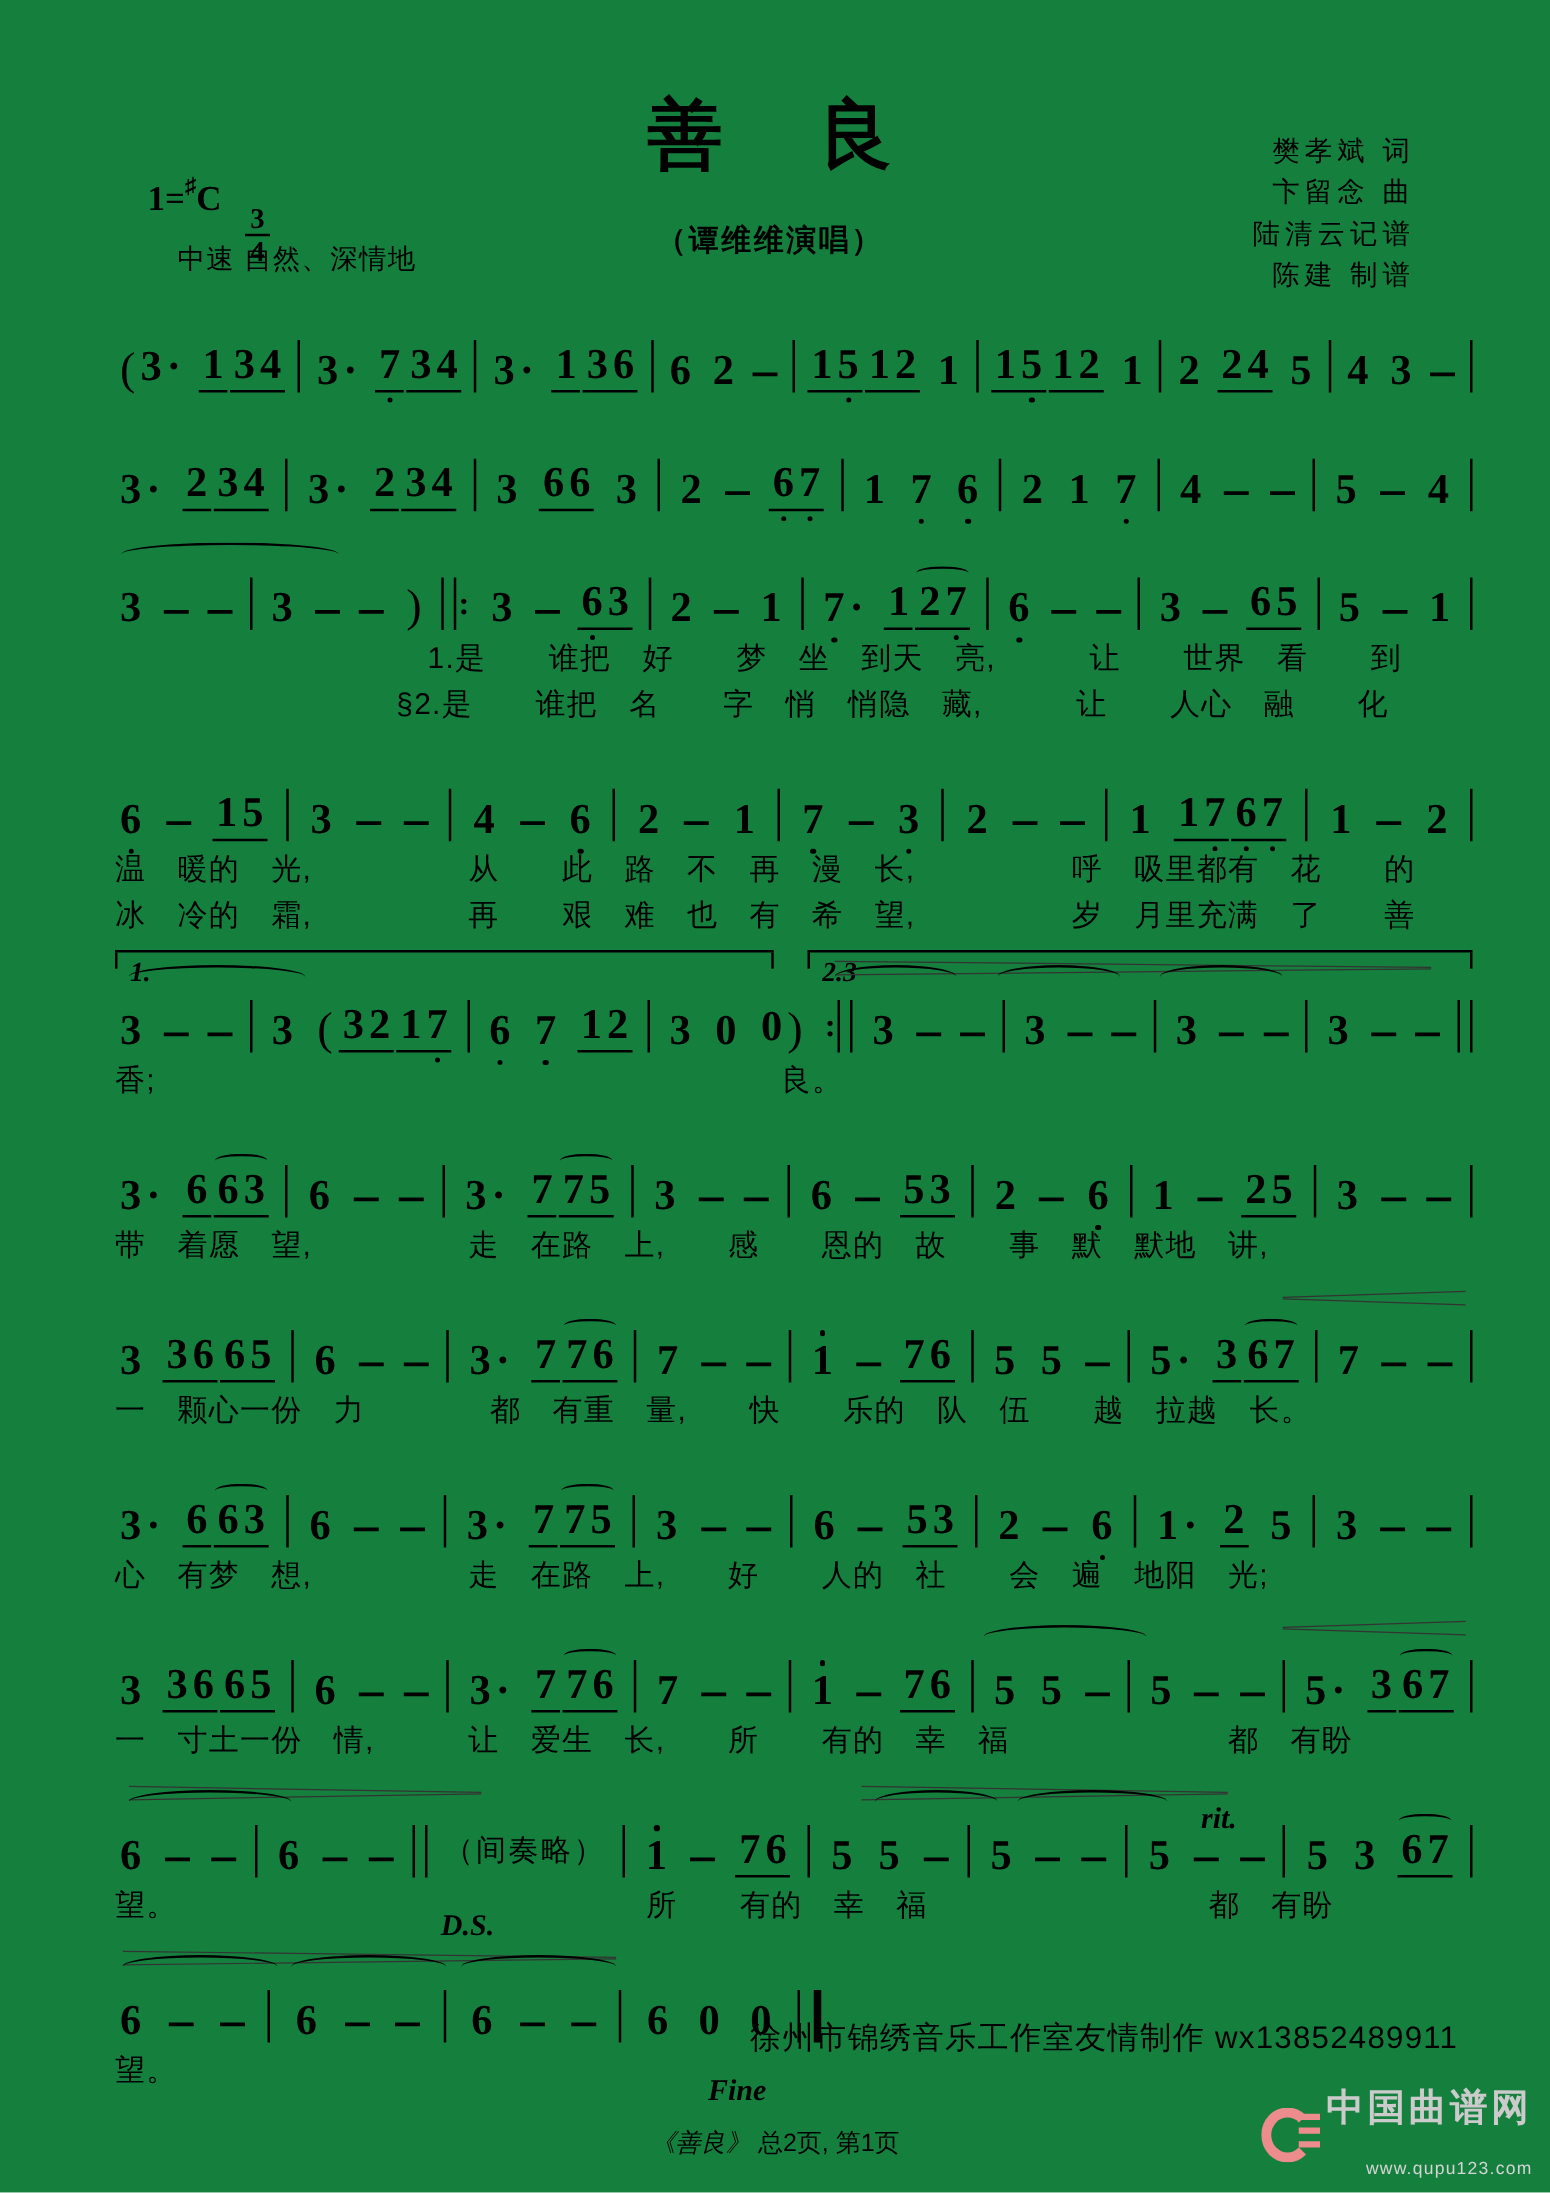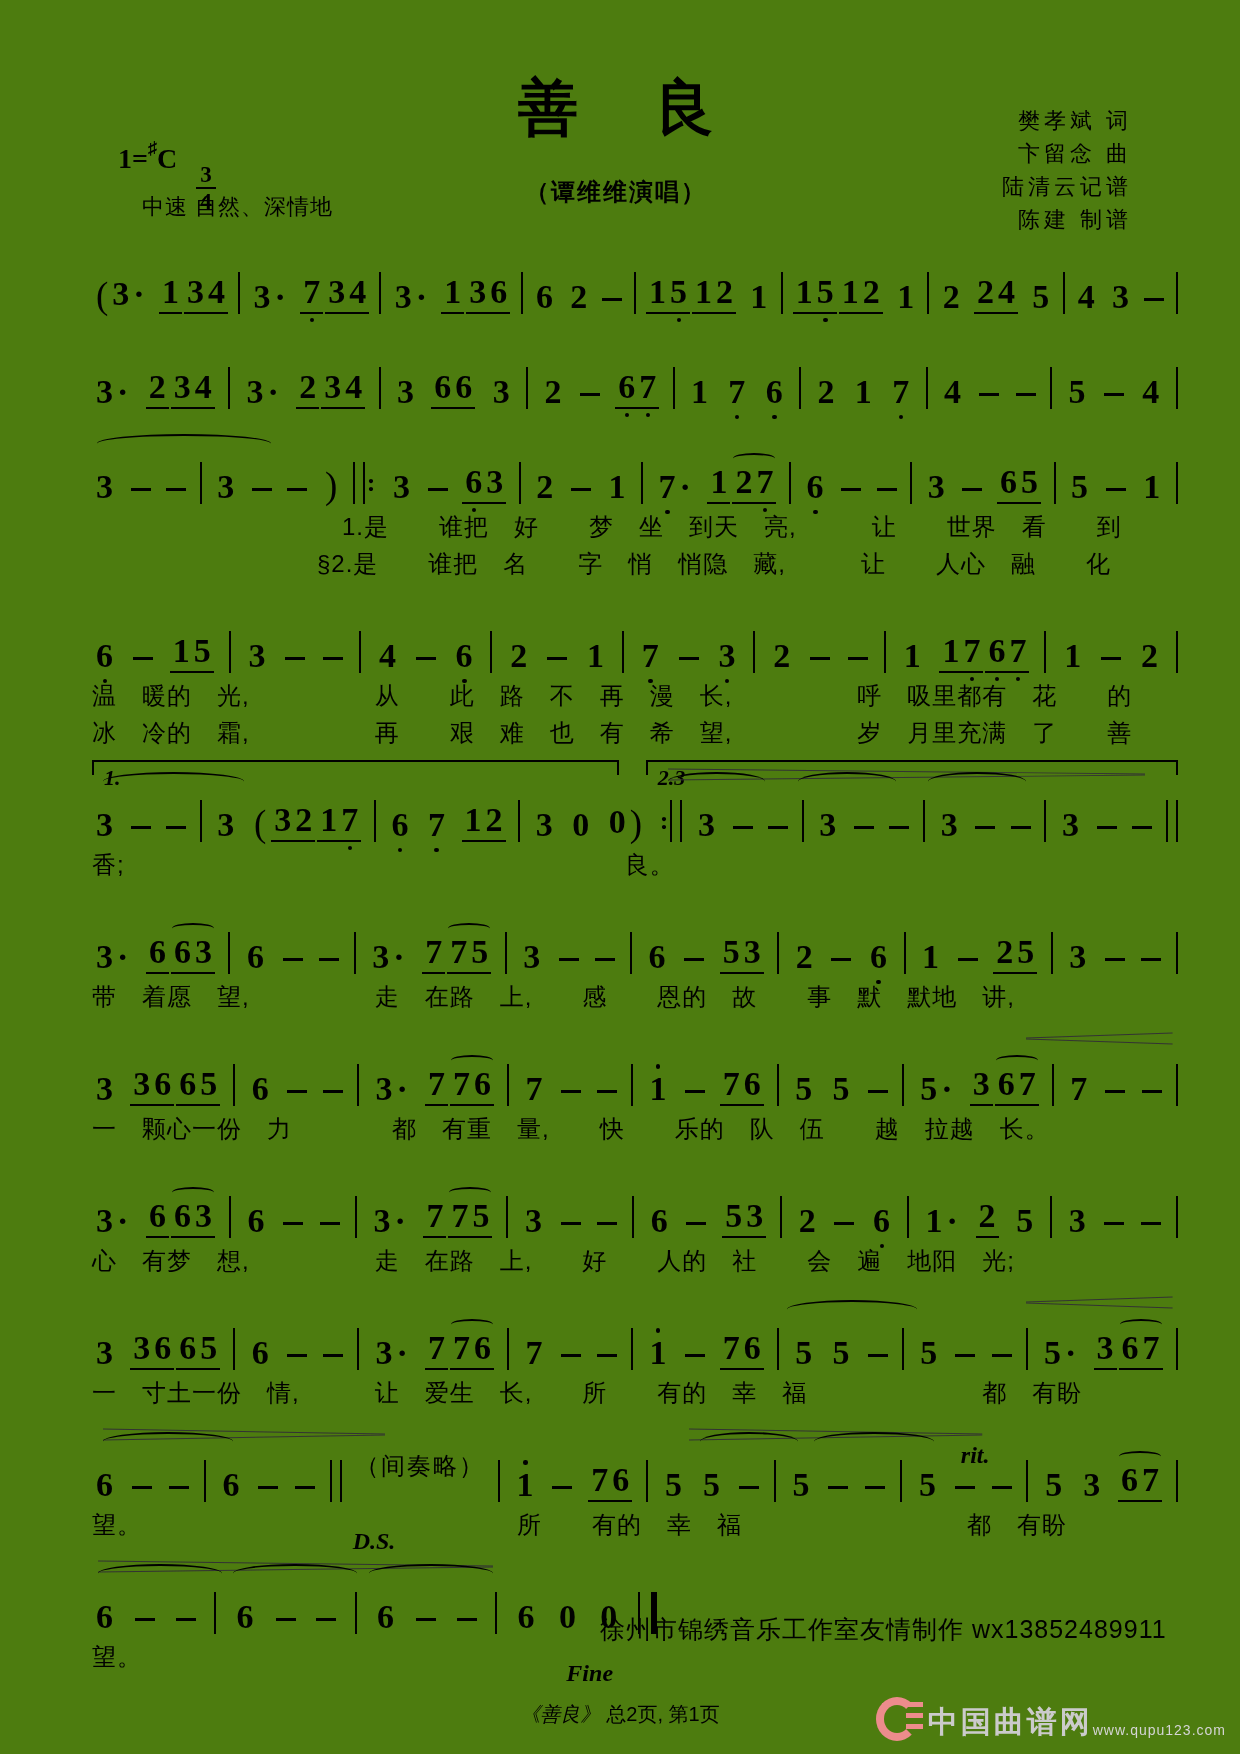--- a/index.html
+++ b/index.html
@@ -1,16 +1,16 @@
 <!DOCTYPE html>
 <html><head>
 <meta charset="utf-8">
 <style>
   html,body{margin:0;padding:0;background:#fff;}
-  .page{position:relative;width:1240px;height:1754px;background:#4d7c0f;overflow:hidden;
+  .page{position:relative;width:1240px;height:1754px;background:#15803d;overflow:hidden;
         font-family:"Liberation Sans",sans-serif;color:#000;}
   
   .title{position:absolute;top:68px;left:0;right:0;text-align:center;
          font-size:60px;font-weight:700;letter-spacing:8px;}
   .subtitle{position:absolute;top:176px;left:0;right:8px;text-align:center;font-size:24px;letter-spacing:2px;font-weight:bold;}
   .keyblock{position:absolute;left:118px;top:142px;font:700 28px "Liberation Serif",serif;}
   .keyblock sup{font-size:18px;position:relative;top:-4px;}
   .meter{display:inline-flex;flex-direction:column;align-items:center;vertical-align:-14px;
          margin-left:12px;font-size:23px;line-height:1.0;}
   .meter b:first-child{border-bottom:2.5px solid #000;padding:0 4px 1px;}
@@ -31,21 +31,21 @@
   .n.lo::after{content:"";position:absolute;left:50%;margin-left:-2px;bottom:-10px;
                width:4.5px;height:4.5px;background:#000;border-radius:50%;}
   .seg.u .n.lo::after{bottom:-13px;}
   .n.hi::before{content:"";position:absolute;left:50%;margin-left:-2px;top:-8px;
                 width:4.5px;height:4.5px;background:#000;border-radius:50%;}
   .dash{display:inline-block;width:20px;height:3.5px;background:#000;margin:0 2px 13px;}
   .bar{display:inline-block;width:2px;height:42px;background:#000;}
   .dbar{display:inline-block;width:8px;height:42px;border-left:2.5px solid #000;border-right:2.5px solid #000;}
   .fbar{display:inline-block;width:11px;height:42px;border-left:2.5px solid #000;border-right:6px solid #000;}
   .colon{font:700 26px "Liberation Serif",serif;margin:0 2px 6px;}
-  .txt{font:400 24px "Liberation Sans",sans-serif;margin-bottom:20px;letter-spacing:2px;}
+  .txt{font:400 24px "Liberation Sans",sans-serif;margin-bottom:6px;letter-spacing:2px;}
   .lyr{font:400 24px "Liberation Sans",sans-serif;white-space:pre;letter-spacing:1px;
        margin-top:9px;line-height:28px;}
   
   .bigarc{position:absolute;height:17px;border-top:2.5px solid #000;border-radius:100% 100% 0 0;top:12px;}
   .volta{position:absolute;top:0;height:30px;border-top:2px solid #000;}
   .volta i{position:absolute;top:0;width:2px;height:13px;background:#000;}
   .volta i.r{right:0;} .volta i.l{left:0;}
   .volta em{position:absolute;left:12px;top:3px;font:italic 700 22px "Liberation Serif",serif;}
   .hp{position:absolute;top:8px;height:13px;}
   .hp svg{display:block;width:100%;height:100%;}
@@ -55,21 +55,21 @@
   
   .maker{position:absolute;left:600px;bottom:108px;font-size:25px;letter-spacing:1px;}
   .pageinfo{position:absolute;left:0;right:0;bottom:26px;text-align:center;font-size:20px;}
   .pageinfo i{font-weight:400;font-family:"Liberation Serif",serif;margin-right:6px;}
   .logo{position:absolute;right:14px;bottom:12px;display:flex;align-items:center;}
   .logo .mark{position:relative;width:46px;height:48px;margin-right:6px;}
   .logo .mark .c{position:absolute;left:0;top:3px;width:26px;height:28px;border:8px solid #ec8c8c;
                  border-radius:50%;border-right-color:transparent;}
   .logo .mark .b{position:absolute;right:-1px;width:17px;height:5px;background:#ec8c8c;}
   .logo .mark .b1{top:8px;} .logo .mark .b2{top:19px;} .logo .mark .b3{top:30px;}
-  .logo .ltxt{display:flex;flex-direction:row;align-items:flex-end;}
+  .logo .ltxt{display:flex;flex-direction:column;align-items:flex-end;}
   .logoname{font-size:30px;font-weight:700;letter-spacing:3px;color:#cbcbcb;line-height:32px;}
   .logourl{font-size:14px;color:#d5d5d5;letter-spacing:1px;margin-top:23px;}
 </style>
 </head>
 <body>
 
 <div class="page">
   <div class="title">善　良</div>
   <div class="subtitle">（谭维维演唱）</div>
 

